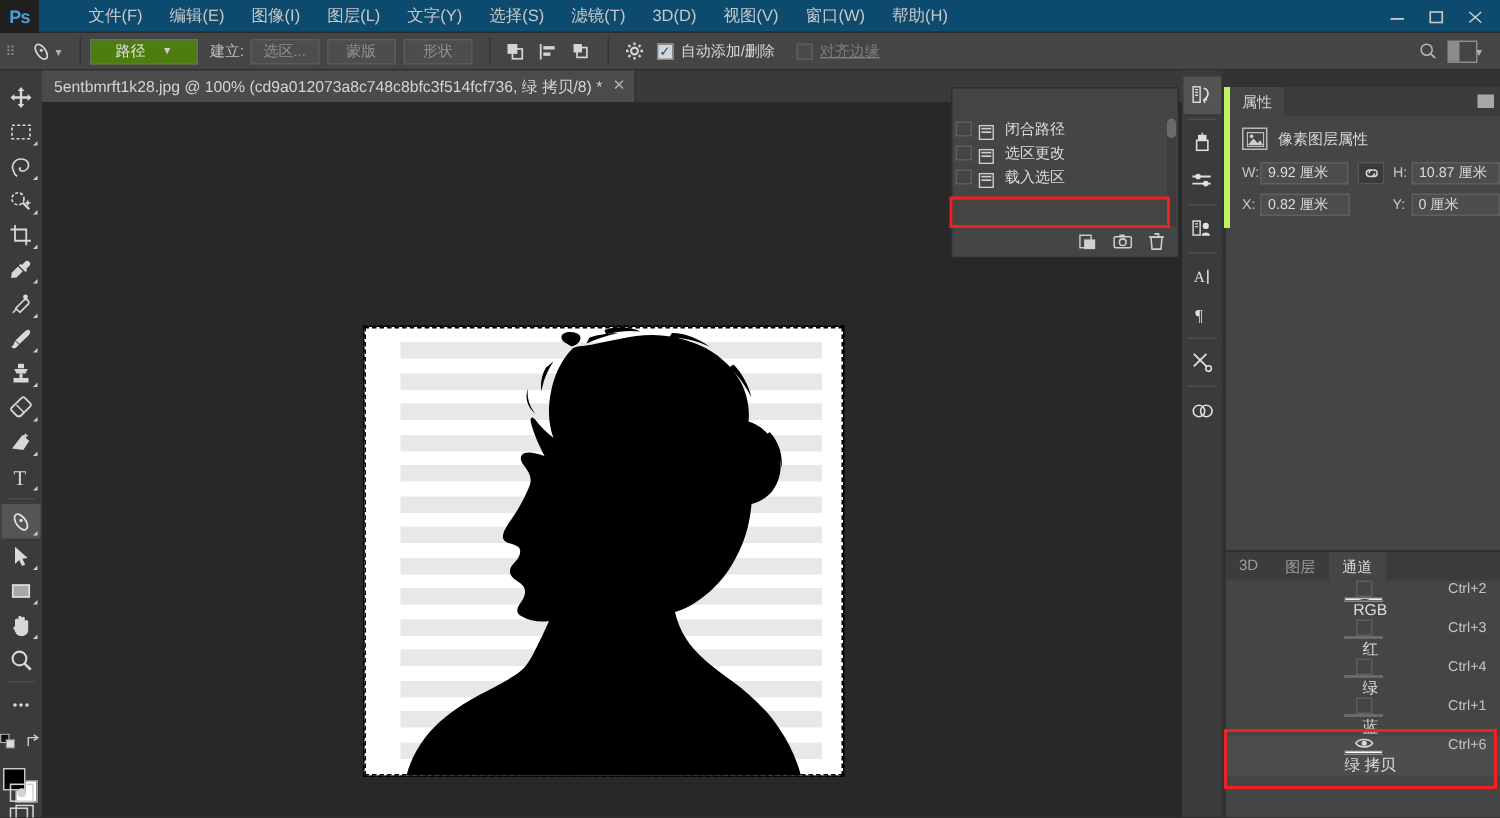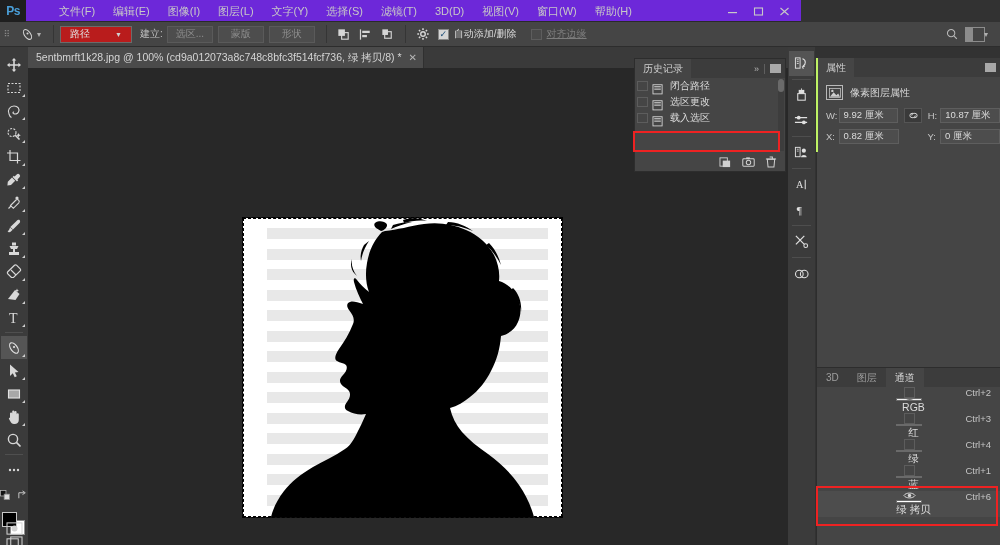--- a/index.html
+++ b/index.html
@@ -7,22 +7,22 @@
     width: 1000px; height: 545px;
     background: #323232;
     font-family: "Liberation Sans", "DejaVu Sans", sans-serif;
     overflow: hidden;
     -webkit-font-smoothing: antialiased;
   }
   .app { position: relative; width: 1000px; height: 545px; background: #323232; }
 
   
   .menubar {
-    position: absolute; left: 0; top: 0; width: 801px; height: 22px;
-    background: #6d28d9; display: flex; align-items: center;
+    position: absolute; left: 0; top: 0; width: 1000px; height: 22px;
+    background: #0c4a6e; display: flex; align-items: center;
     border-bottom: 1px solid #2a2a2a;
   }
   .ps-logo {
     width: 26px; height: 22px; display: flex; align-items: center; justify-content: center;
     color: #4a9fd8; font-weight: bold; font-size: 12px; letter-spacing: -0.5px;
     background: #1f1f1f;
   }
   .menu-item {
     color: #c8c8c8; font-size: 11px; padding: 0 9px; line-height: 22px; white-space: nowrap;
   }
@@ -35,23 +35,23 @@
   .optionsbar {
     position: absolute; left: 0; top: 22px; width: 1000px; height: 25px;
     background: #454545; display: flex; align-items: center; gap: 0;
     border-bottom: 1px solid #2d2d2d;
   }
   .opt-grip { width: 14px; height: 25px; display:flex; align-items:center; justify-content:center; color:#888; font-size:9px;}
   .opt-tool-icon { width: 26px; height: 25px; display: flex; align-items: center; justify-content: center; color: #d0d0d0; }
   .opt-caret { color: #b0b0b0; font-size: 8px; margin-left: -3px; margin-right: 6px; }
   .opt-sep { width: 1px; height: 18px; background: #353535; margin: 0 6px; }
   .opt-select {
-    height: 17px; width: 72px; background: #b91c1c; border: 1px solid #6b6b6b;
+    height: 17px; width: 72px; background: #4d7c0f; border: 1px solid #6b6b6b;
     color: #e0e0e0; font-size: 10px; display: flex; align-items: center;
-    padding: 0 9px; justify-content: space-between;
+    padding: 0 16px; justify-content: space-between;
   }
   .opt-select .cv { font-size: 7px; color: #d0d0d0; }
   .opt-label { color: #c0c0c0; font-size: 10px; margin: 0 4px 0 8px; }
   .opt-btn {
     height: 17px; min-width: 46px; background: #4d4d4d; border: 1px solid #5a5a5a;
     color: #8e8e8e; font-size: 10px; display: flex; align-items: center; justify-content: center;
     padding: 0 6px; margin-right: 5px;
   }
   .opt-iconbtn { width: 22px; height: 21px; display: flex; align-items: center; justify-content: center; color: #d5d5d5; }
   .opt-check {
@@ -153,21 +153,21 @@
   }
   .hist-foot .fi { color: #d0d0d0; }
   .redbox-hist {
     position: absolute; left: 633px; top: 131px; width: 147px; height: 21px;
     border: 2px solid #ee2222; pointer-events: none;
   }
 
   
   .props-panel {
     position: absolute; left: 816px; top: 58px; width: 184px; height: 94px;
-    background: #454545; border-left: 2px solid #bef264;
+    background: #454545; border-left: 4px solid #bef264;
   }
   .props-title { display: flex; align-items: center; margin: 8px 0 0 8px; }
   .props-title .pi {
     width: 17px; height: 15px; border: 1px solid #b9b9b9; display:flex; align-items:center; justify-content:center;
     margin-right: 7px; color: #d8d8d8;
   }
   .props-title span { color: #d8d8d8; font-size: 10px; }
   .props-grid { margin: 8px 0 0 8px; }
   .prow { display: flex; align-items: center; margin-bottom: 6px; }
   .pfield-lab { color: #c6c6c6; font-size: 9.5px; width: 13px; }
@@ -621,30 +621,20 @@
     <div class="dock-sep"></div>
     <div class="dock-icon">
       <svg width="16" height="14" viewBox="0 0 18 15">
         <circle cx="6" cy="7.5" r="4.3" fill="none" stroke="#e0e0e0" stroke-width="1.2"></circle>
         <circle cx="11.5" cy="7.5" r="4.3" fill="none" stroke="#e0e0e0" stroke-width="1.2"></circle>
       </svg>
     </div>
   </div>
 
   <div class="history-panel">
-    <div class="panel-head">
-      <div class="panel-tab">
-        <span>历史记录</span>
-      </div>
-      <div class="hd-right">
-        <span class="hd-chev">»</span>
-        <span class="hd-bar"></span>
-        <span class="hd-menu"></span>
-      </div>
-    </div>
     <div class="hist-list" id="hist-host">
         <div class="hist-row">
           <span class="hist-check"></span>
           <span class="hist-ico"><svg width="12" height="11" viewBox="0 0 13 12">
               <rect x="1" y="0.8" width="10" height="10" fill="none" stroke="#cfcfcf" stroke-width="1"></rect>
               <rect x="2.4" y="2.4" width="7.2" height="1.2" fill="#cfcfcf"></rect>
               <rect x="2.4" y="5" width="7.2" height="1.2" fill="#cfcfcf"></rect>
             </svg></span>
           <span class="hist-label">闭合路径</span>
         </div>

